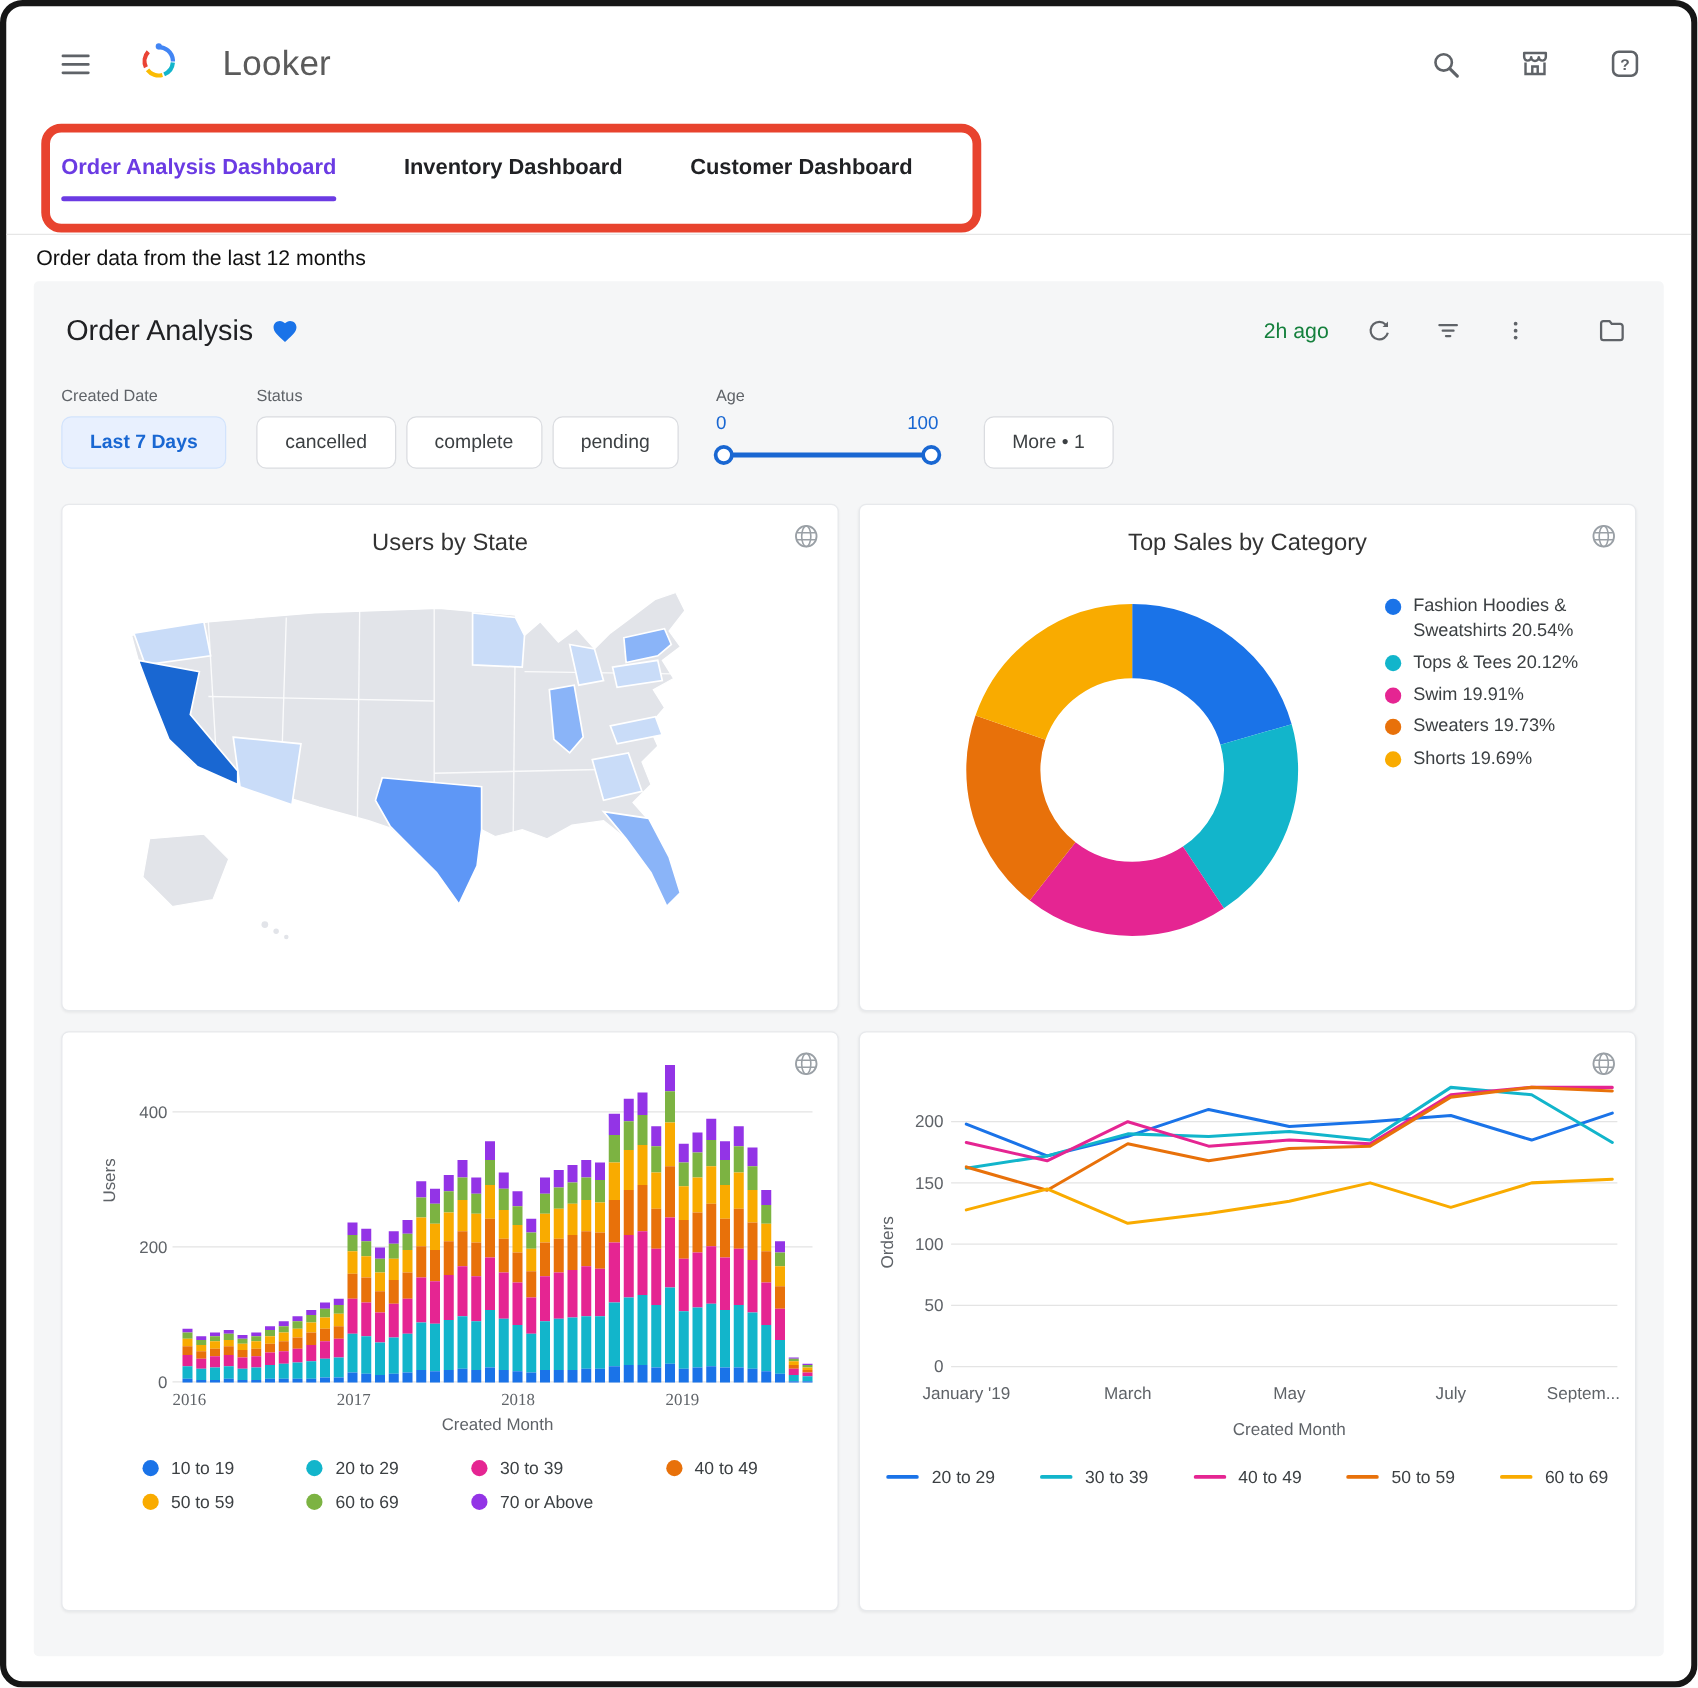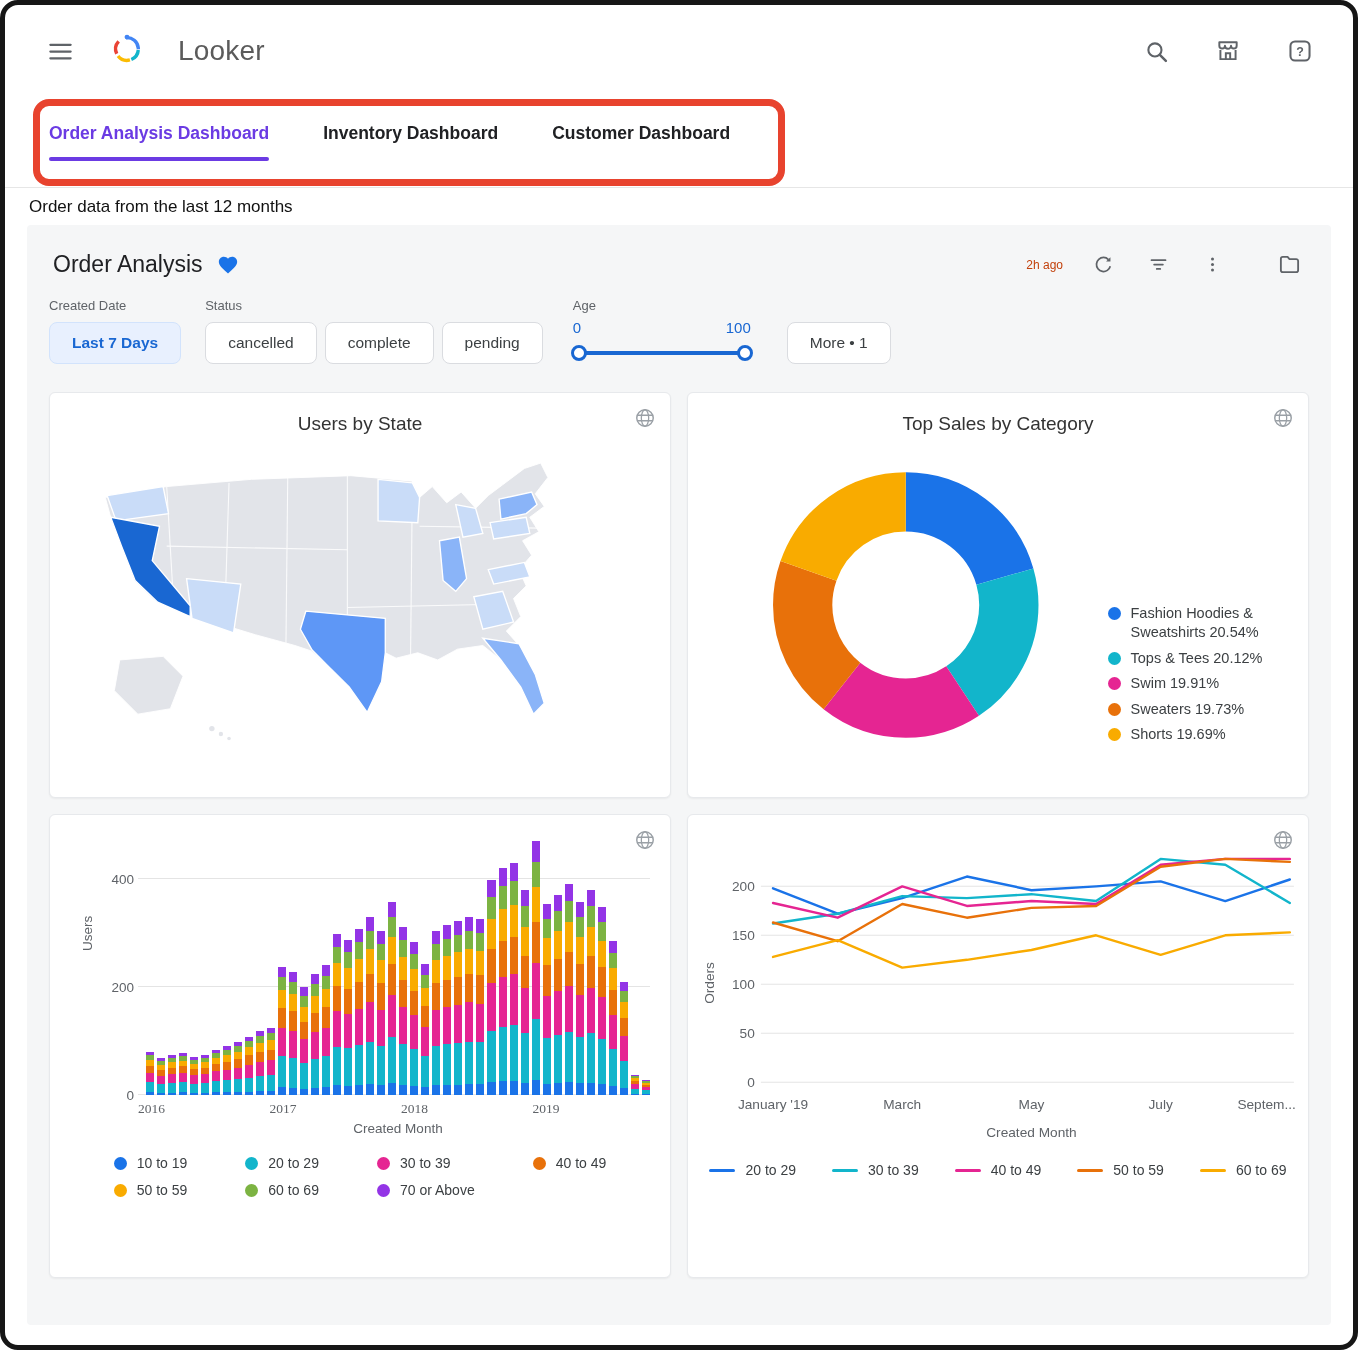--- a/index.html
+++ b/index.html
@@ -24,25 +24,25 @@
   .annotation-box{box-sizing:border-box;position:absolute;left:28px;top:2px;width:752px;height:87px;border:7px solid #E8432E;border-radius:16px;pointer-events:none;z-index:9;}
 
   .page-note{margin:9px 0 8px 24px;font-size:17px;color:#111;}
 
   
   .dashboard{box-sizing:border-box;margin:0 22px;background:#f5f6f7;border-radius:4px;padding:18px 22px 20px;height:1100px;}
   .dash-header{display:flex;align-items:center;padding:6px 4px 4px;}
   .dash-title{font-size:23px;color:#202124;}
   .heart{margin-left:14px;display:flex;align-items:center;}
   .dash-actions{margin-left:auto;display:flex;align-items:center;gap:26px;color:#5f6368;}
-  .updated{font-size:12px;color:#c2410c;text-align:center;}
+  .updated{font-size:17px;color:#15803d;text-align:center;}
   .folder-gap{margin-left:22px;}
 
   
-  .filters{display:flex;margin-top:14px;}
+  .filters{display:flex;margin-top:25px;}
   .filter-group{display:flex;flex-direction:column;}
   .filter-label{font-size:13px;color:#5f6368;margin-bottom:8px;height:16px;}
   .chip,.btn{box-sizing:border-box;height:42px;padding:0 22px;border-radius:8px;border:1px solid #dadce0;background:#fff;font-size:15.5px;color:#3c4043;font-family:inherit;cursor:pointer;}
   .chip-selected{background:#E8F0FE;border-color:#d2e3fc;color:#1967D2;font-weight:bold;}
   .status-btns{display:flex;gap:8px;}
   .gap-a{margin-right:24px;} .gap-b{margin-right:30px;} .gap-c{margin-right:36px;}
   .slider{position:relative;width:178px;height:42px;}
   .slider-val{position:absolute;top:-3px;font-size:15px;color:#1967D2;}
   .slider-val.left{left:0;} .slider-val.right{right:0;}
   .slider-track{position:absolute;left:2px;right:2px;bottom:9px;height:4px;background:#1967D2;border-radius:2px;}
@@ -53,21 +53,21 @@
   .grid{display:grid;grid-template-columns:1fr 1fr;gap:16px;margin-top:28px;}
   .tile{position:relative;background:#fff;border:1px solid #e7e9ec;border-radius:6px;box-shadow:0 1px 2px rgba(0,0,0,.05);overflow:hidden;}
   .tile.row1{height:404px;} .tile.row2{height:462px;}
   .tile-title{text-align:center;font-size:19px;color:#333;padding-top:20px;}
   .globe{position:absolute;top:14px;right:14px;}
 
   
   .map-svg{display:block;width:560px;margin:10px auto 0;}
 
   
-  .donut-wrap{display:flex;align-items:flex-end;gap:60px;padding:24px 16px 0 76px;}
+  .donut-wrap{display:flex;align-items:flex-start;gap:60px;padding:24px 16px 0 76px;}
   .donut-svg{width:292px;height:292px;}
   .donut-legend{width:190px;}
   .legend-item{display:flex;gap:10px;margin:6px 0;font-size:14.5px;color:#3c4043;line-height:1.35;align-items:flex-start;cursor:pointer;}
   .legend-dot{flex:0 0 13px;width:13px;height:13px;border-radius:50%;margin-top:3px;}
   .line-swatch{flex:0 0 26px;width:26px;height:3px;border-radius:2px;margin-top:8px;}
 
   
   .bar-chart-area{position:relative;margin-top:24px;}
   .y-axis-title{position:absolute;left:30px;top:112px;transform:rotate(-90deg);transform-origin:left top;font-size:13.5px;color:#5f6368;}
   .bar-plot-wrap{position:relative;height:256px;margin:0 20px 0 96px;}

